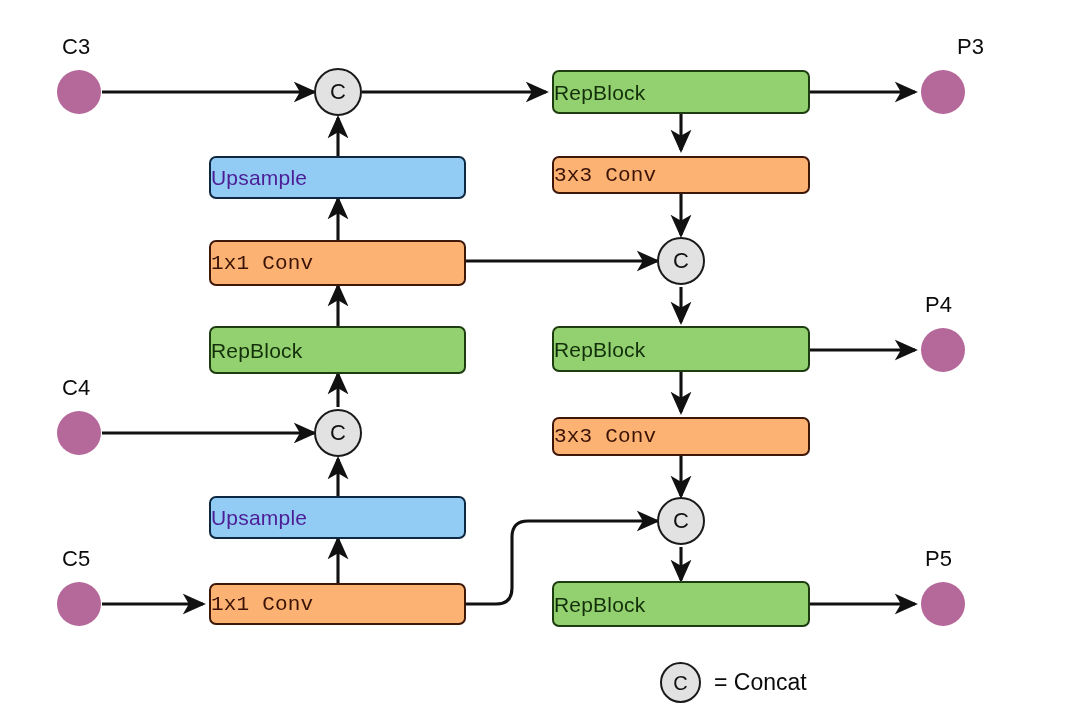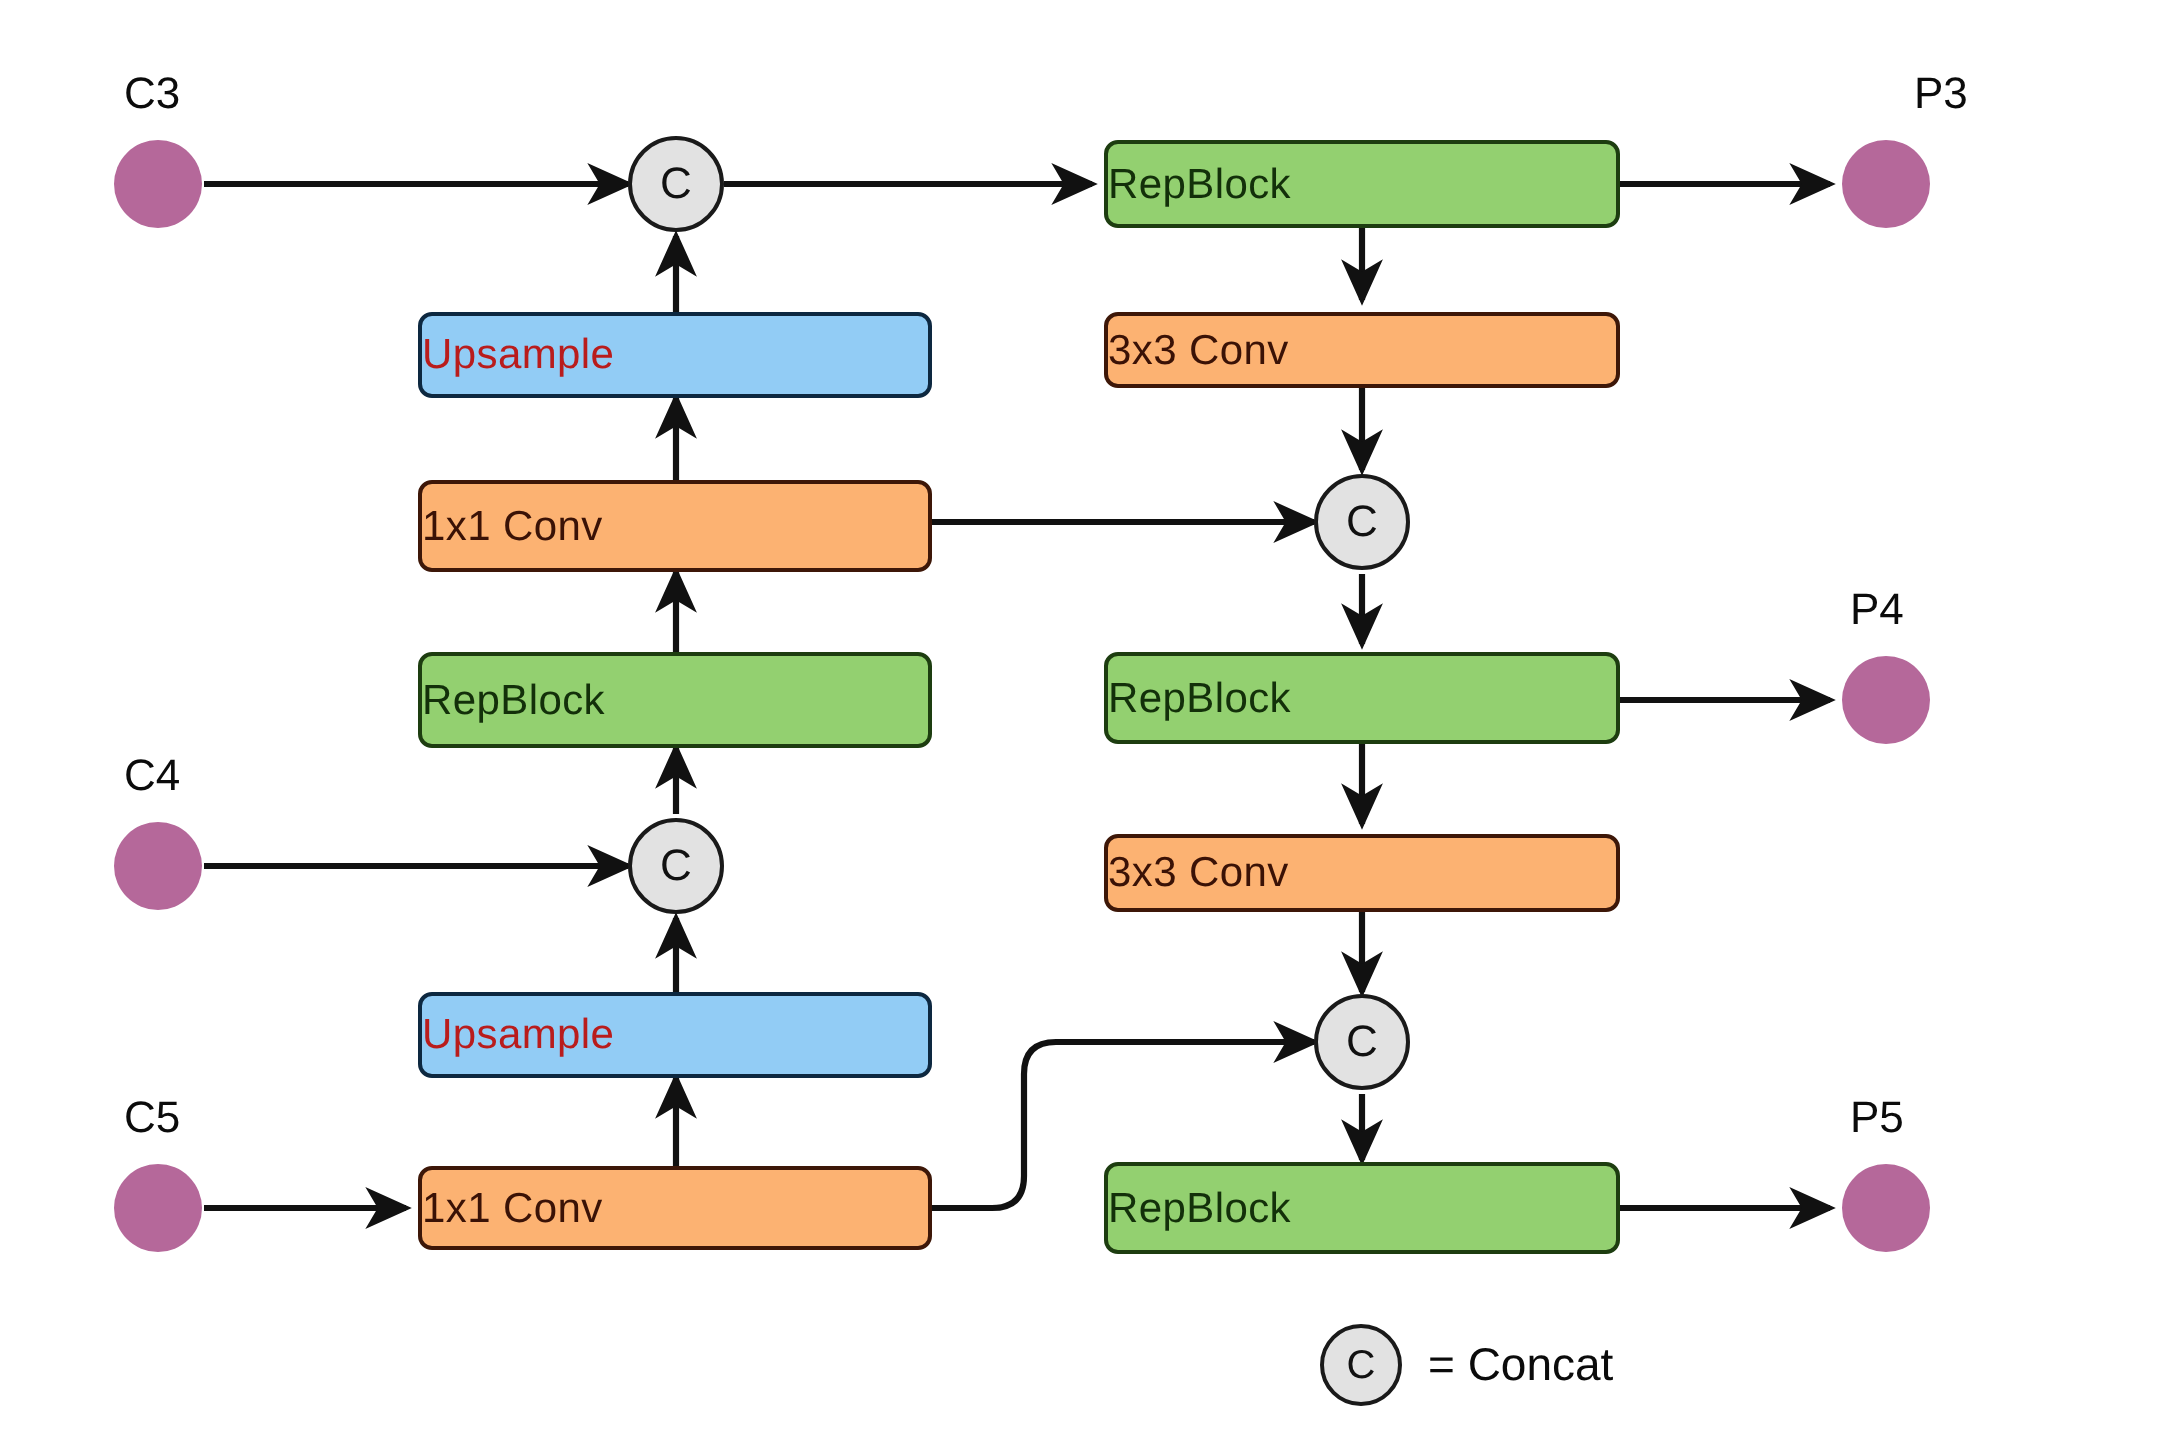--- a/index.html
+++ b/index.html
@@ -33,22 +33,22 @@
     border-radius: 7px;
     border: 2.2px solid #1a1a1a;
     font-size: 21px;
     letter-spacing: 0.2px;
     color: #141414;
     z-index: 3;
     text-align: center;
     line-height: 1;
   }
   .node.green  { background: #93d070; border-color: #1d3d10; color: #13300a; }
-  .node.orange { background: #fcb272; border-color: #3d1708; color: #3a1206; }
-  .node.blue   { background: #92ccf5; border-color: #0d2840; color: #b91c1c; }
+  .node.orange { background: #fcb272; border-color: #3d1708; color: #3a1206; font-family: Liberation Mono, monospace; }
+  .node.blue   { background: #92ccf5; border-color: #0d2840; color: #4c1d95; }
 
   
   .concat {
     position: absolute;
     box-sizing: border-box;
     border-radius: 50%;
     background: #e2e2e2;
     border: 2.4px solid #1a1a1a;
     display: flex;
     align-items: center;

